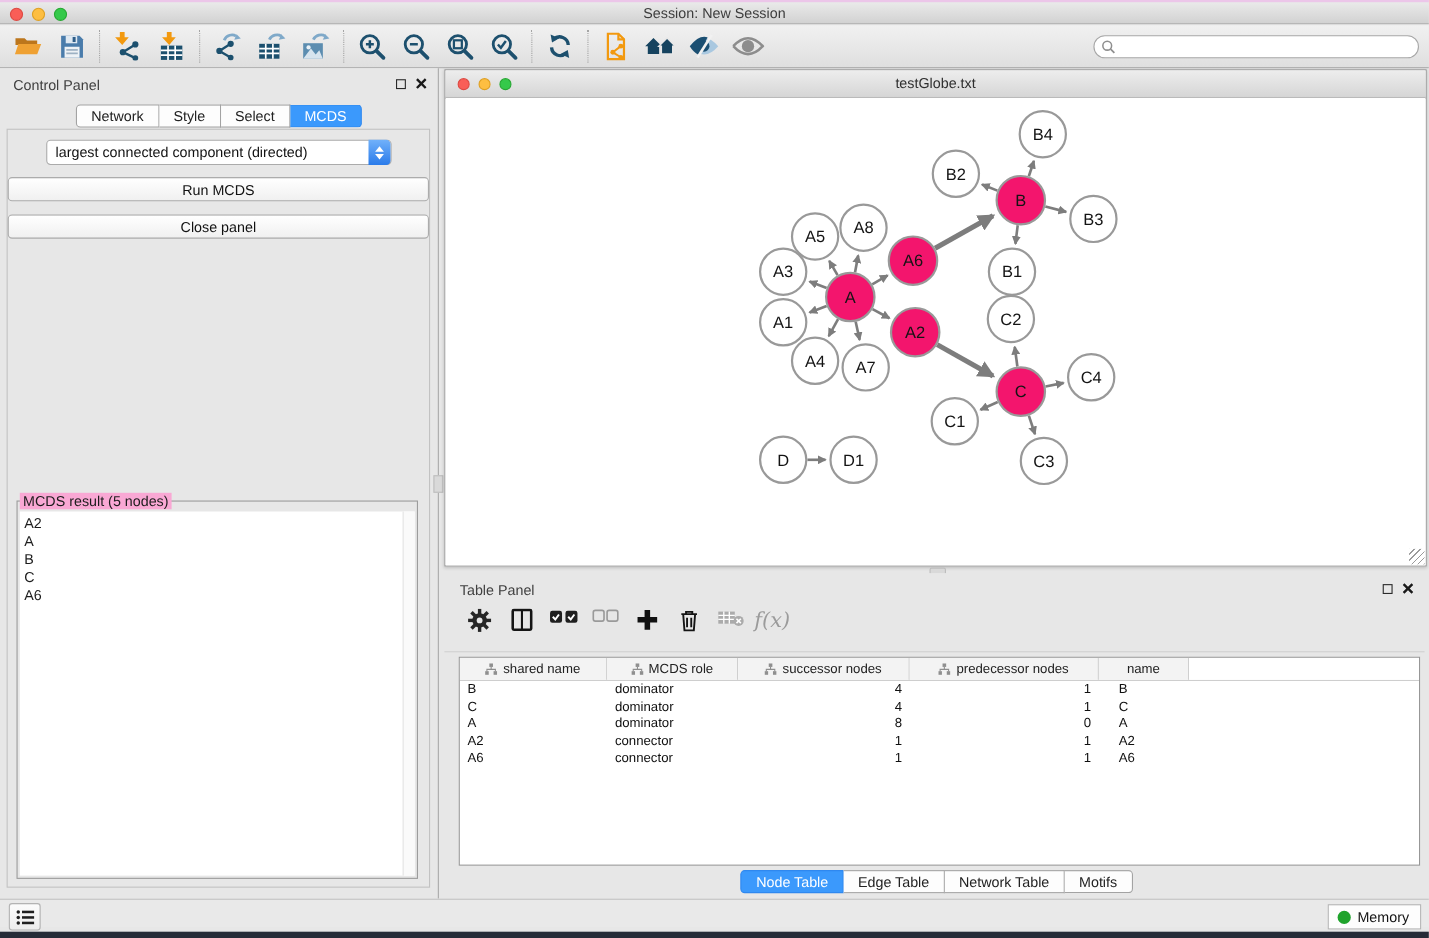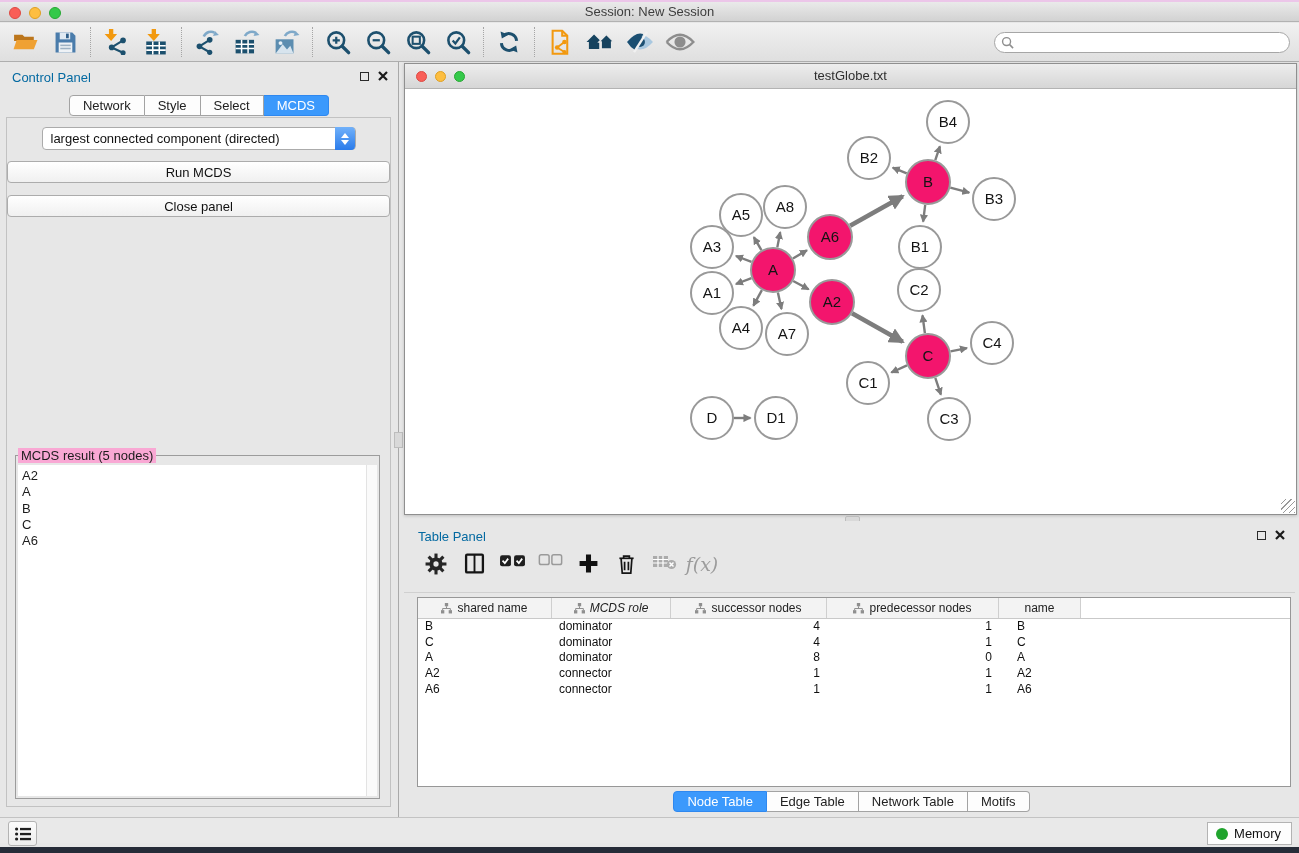--- a/index.html
+++ b/index.html
@@ -23,21 +23,21 @@
     display:flex; align-items:center; padding-left:5px; }
   .tool-btn { width:40px; height:34px; display:flex; align-items:center; justify-content:center; flex:0 0 auto; }
   .tool-sep { width:1px; height:30px; border-left:1px dotted #a5a5a5; margin:0 5px; flex:0 0 auto; }
   .search-box { position:absolute; right:9px; top:9px; width:296px; height:21px; background:#fff;
     border:1px solid #a6a6a6; border-radius:11px; display:flex; align-items:center; padding-left:6px; }
   .search-box input { border:none; outline:none; flex:1; height:17px; font-size:12px; background:transparent; margin-left:4px; }
 
   
   .control-panel { position:absolute; left:0; top:62px; width:399px; bottom:36px; background:#e7e7e7; border-right:1px solid #a9a9a9; }
   .panel-head { position:relative; height:28px; }
-  .panel-title { position:absolute; left:12px; top:8px; color:#0369a1; }
+  .panel-title { position:absolute; left:12px; top:8px; color:#404040; }
   .panel-icons { position:absolute; right:10px; top:9px; display:flex; gap:9px; align-items:center; }
   .cp-tabs { position:absolute; top:33px; left:0; right:0; display:flex; justify-content:center; }
   .seg { height:21px; line-height:20px; padding:0 13px; background:#fdfdfd; border:1px solid #a3a3a3; border-left:none; color:#222; cursor:default; }
   .seg:first-child { border-left:1px solid #a3a3a3; border-radius:4px 0 0 4px; }
   .seg:last-child { border-radius:0 4px 4px 0; }
   .seg.sel { background:#3b99fc; border-color:#2f88ef; color:#fff; }
   .cp-content { position:absolute; top:55px; left:6px; right:7px; bottom:10px; border:1px solid #c2c2c2; }
   .opt-label { text-align:center; margin-top:16px; }
   .dropdown { position:relative; margin:9px auto 0 auto; width:314px; height:23px; background:#fff;
     border:1px solid #ababab; border-radius:4px; line-height:21px; padding-left:8px; color:#111; }
@@ -468,21 +468,21 @@
           <svg width="11" height="11" viewBox="0 0 10 10">
             <g fill="#8f8f8f">
               <rect x="3.5" y="0" width="3" height="3"></rect>
               <rect x="0" y="6.5" width="3" height="3"></rect>
               <rect x="7" y="6.5" width="3" height="3"></rect>
             </g>
             <path d="M5 3 V5 M1.5 6.5 V5 H8.5 V6.5" stroke="#8f8f8f" fill="none" stroke-width="0.9"></path>
           </svg>
           <span>shared name</span>
         </div>
-        <div class="th" style="width: 119px; font-style: italic;">
+        <div class="th" style="width: 119px;">
           <svg width="11" height="11" viewBox="0 0 10 10">
             <g fill="#8f8f8f">
               <rect x="3.5" y="0" width="3" height="3"></rect>
               <rect x="0" y="6.5" width="3" height="3"></rect>
               <rect x="7" y="6.5" width="3" height="3"></rect>
             </g>
             <path d="M5 3 V5 M1.5 6.5 V5 H8.5 V6.5" stroke="#8f8f8f" fill="none" stroke-width="0.9"></path>
           </svg>
           <span>MCDS role</span>
         </div>

